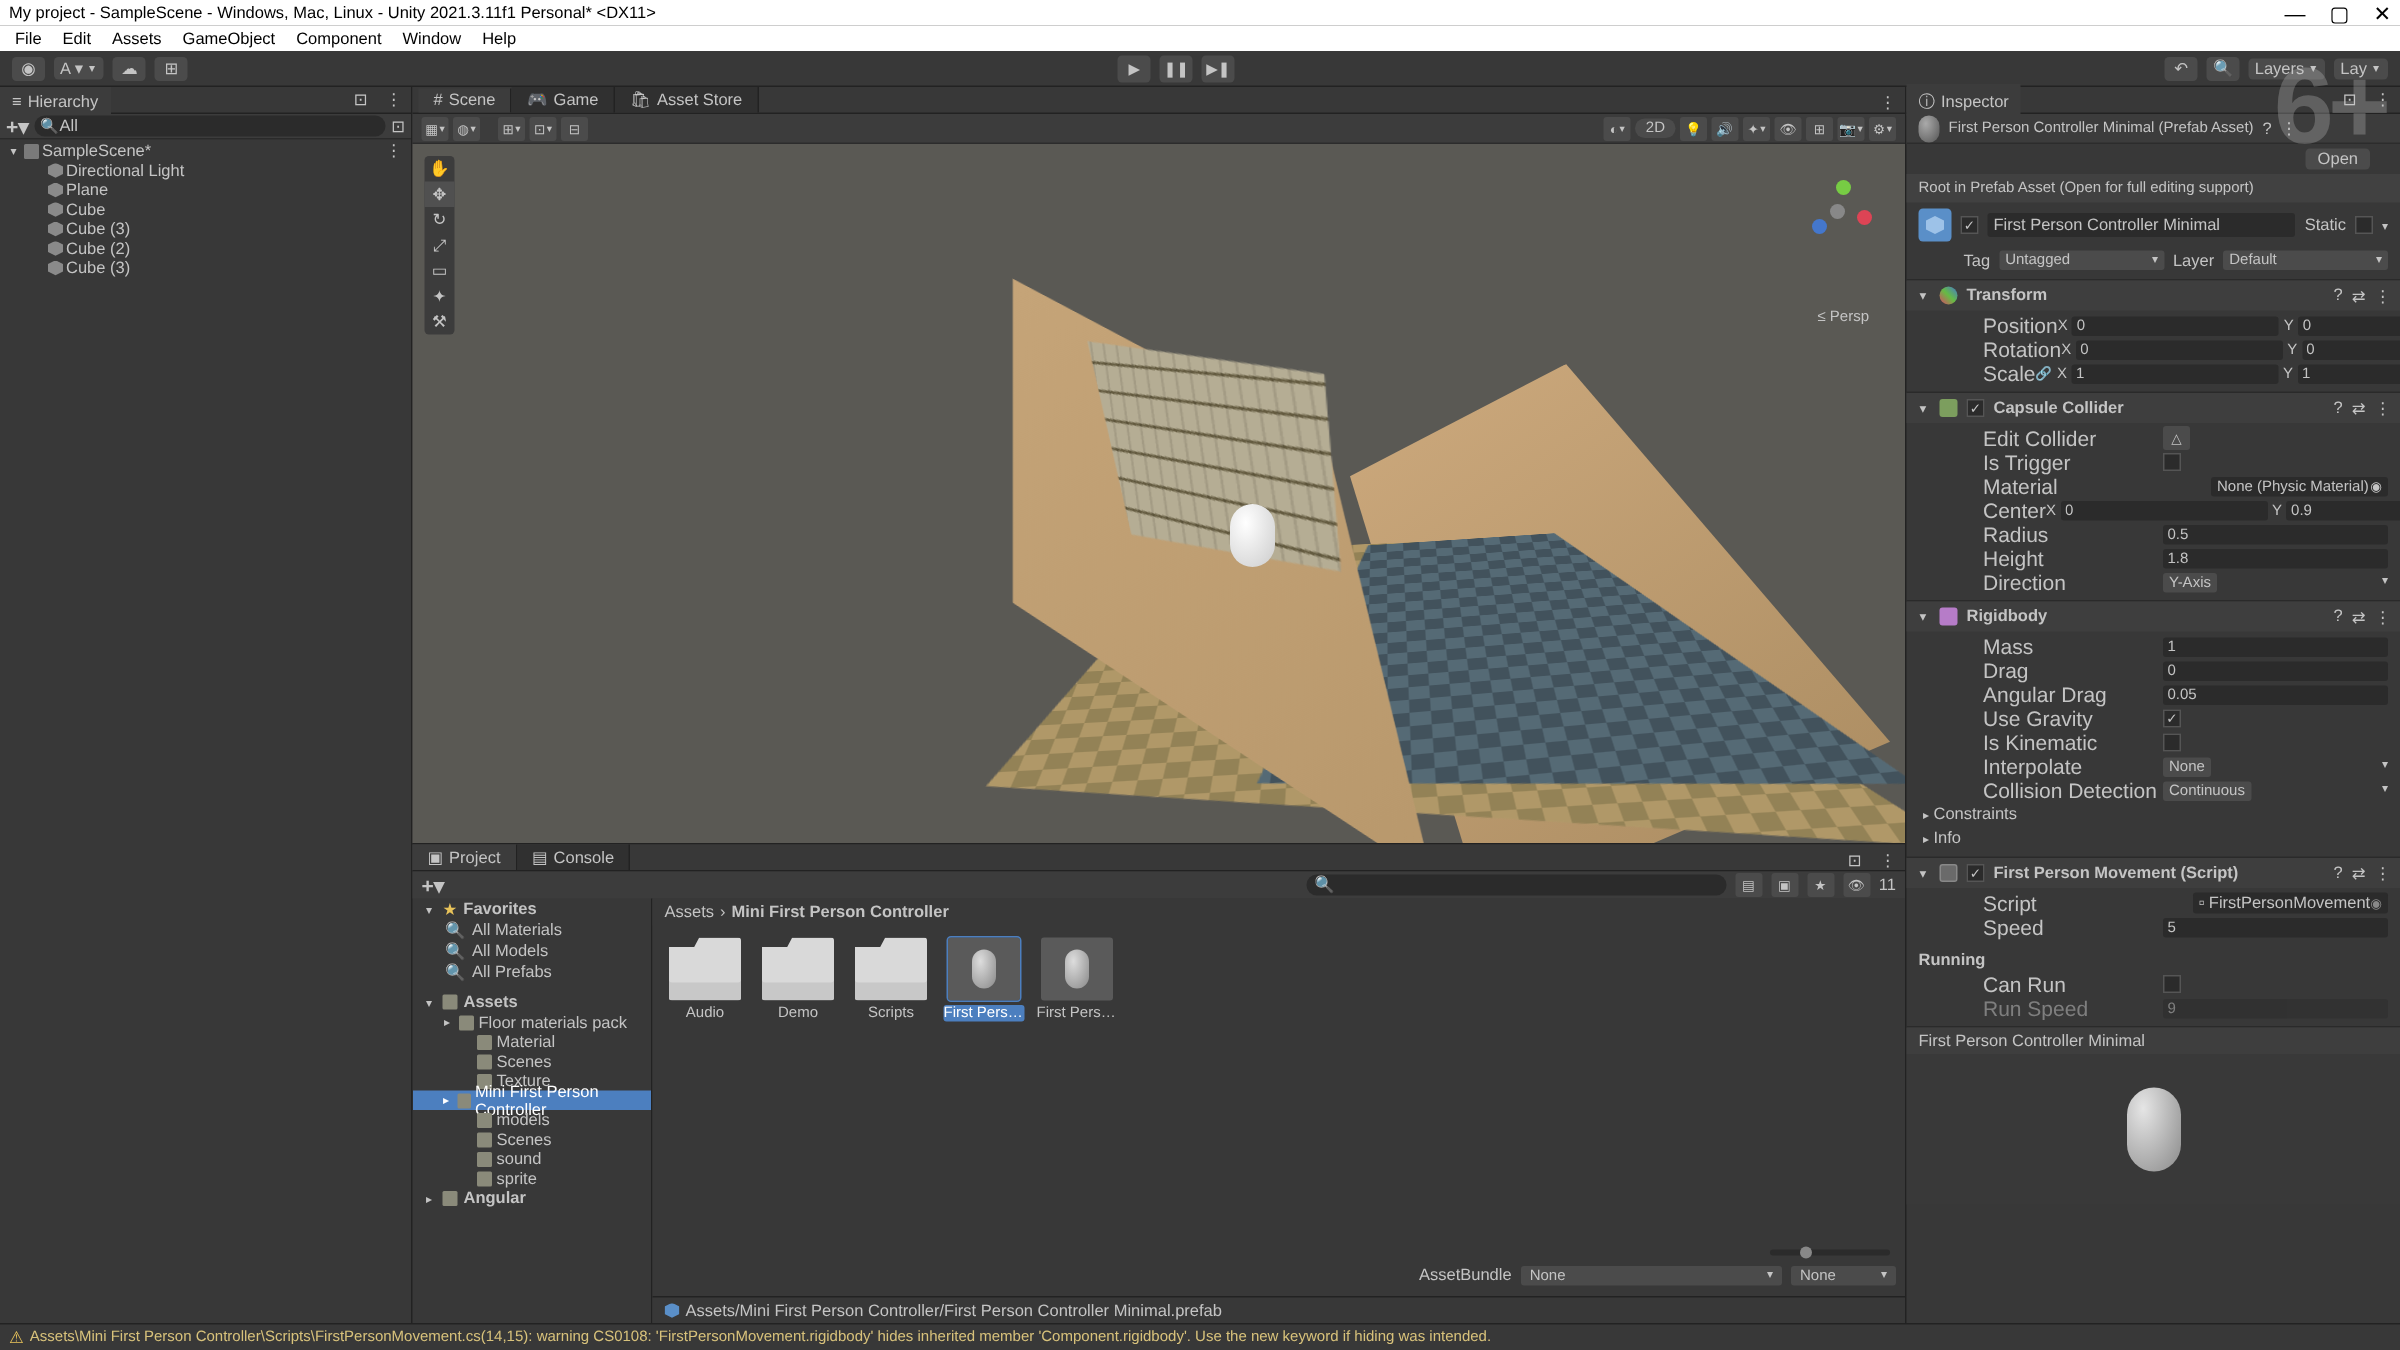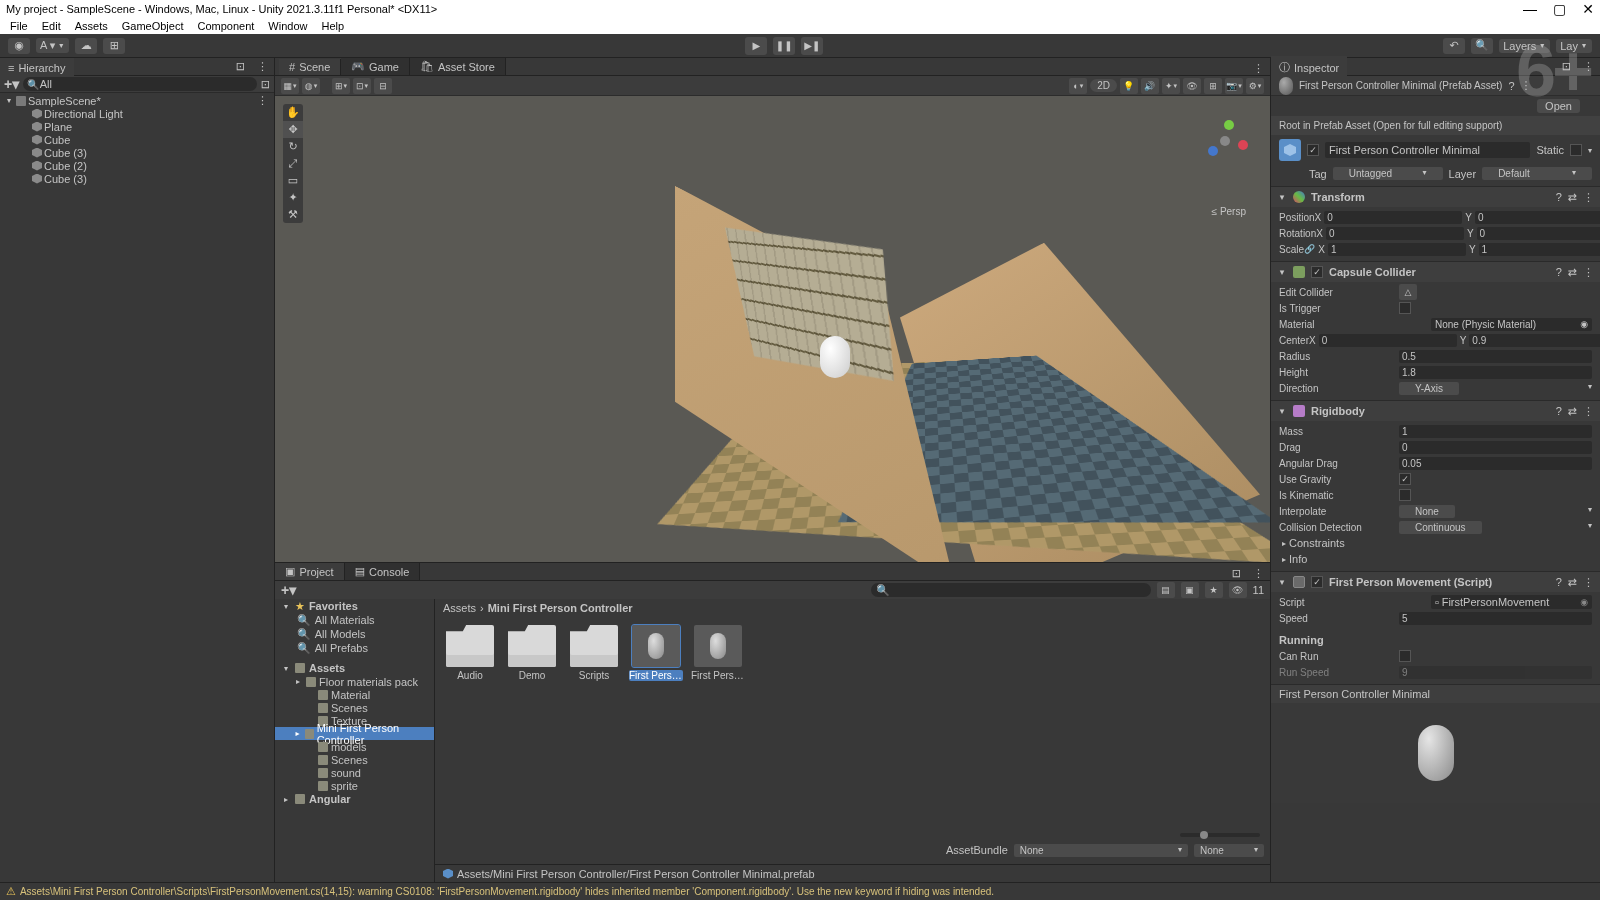--- a/index.html
+++ b/index.html
@@ -78,36 +78,36 @@
 .insp-title{height:20px;display:flex;align-items:center;padding:0 8px;gap:6px;background:#3c3c3c;border-bottom:1px solid #2c2c2c;}
 .insp-capsule-icon{width:14px;height:18px;background:radial-gradient(ellipse at 35% 30%,#aaa,#555);border-radius:7px;}
 .insp-open{margin-left:auto;background:#4b4b4b;border-radius:3px;padding:1px 8px;}
 .insp-notice{background:#414141;padding:4px 8px;font-size:10px;}
 .insp-namebar{display:flex;align-items:center;padding:4px 8px;gap:6px;}
 .insp-cube-i{width:22px;height:22px;background:#5a8fc8;border-radius:3px;display:flex;align-items:center;justify-content:center;}
 .insp-cube-i::after{content:"";width:12px;height:12px;background:#9dc2e8;clip-path:polygon(50% 0,100% 25%,100% 75%,50% 100%,0 75%,0 25%);}
 .insp-name-input{flex:1;background:#2b2b2b;border:none;padding:2px 4px;color:#c4c4c4;border-radius:2px;}
 .insp-check{width:12px;height:12px;background:#2b2b2b;border:1px solid #555;display:inline-flex;align-items:center;justify-content:center;font-size:9px;}
 .insp-check.on::after{content:"✓";}
-.insp-dd{background:#4b4b4b;border-radius:2px;padding:1px 16px;font-size:10px;min-width:70px;}
+.insp-dd{background:#4b4b4b;border-radius:2px;padding:1px 4px;font-size:10px;min-width:70px;}
 .insp-dd::after{content:"▾";float:right;font-size:8px;margin-left:4px;}
 .insp-tagrow{display:flex;align-items:center;padding:2px 8px 6px 38px;gap:6px;}
 .comp{border-top:1px solid #2a2a2a;}
 .comp-head{height:20px;display:flex;align-items:center;padding:0 6px;gap:6px;background:#3e3e3e;}
 .comp-head .fold{font-size:9px;}
 .comp-icon{width:12px;height:12px;}
 .comp-icon.tr{background:linear-gradient(45deg,#d46,#6b4,#47c);border-radius:50%;}
 .comp-icon.cap{background:#7c9e5e;border-radius:2px;}
 .comp-icon.rb{background:#b67cc8;border-radius:2px;}
 .comp-icon.sc{background:#6a6a6a;border-radius:2px;border:1px solid #888;}
 .comp-ctrl{margin-left:auto;display:flex;gap:6px;}
 .comp-ctrl span{font-size:11px;}
 .comp-body{padding:2px 8px 4px 8px;}
 .prop-row{display:flex;align-items:center;height:16px;}
-.prop-label{width:120px;font-size:10px;}
+.prop-label{width:120px;font-size:14px;margin-left:43px;}
 .prop-xyz{flex:1;display:flex;gap:3px;align-items:center;}
 .prop-xyz .lab{font-size:10px;}
 .prop-xyz input,.prop-val{flex:1;background:#2b2b2b;border:none;color:#c4c4c4;padding:1px 3px;font-size:10px;border-radius:2px;min-width:0;}
 .prop-full{flex:1;}
 .prop-full .insp-dd{width:100%;}
 .obj-field{flex:1;background:#2b2b2b;border-radius:2px;padding:1px 4px;font-size:10px;display:flex;align-items:center;margin-left:32px;}
 .obj-field::after{content:"◉";margin-left:auto;font-size:9px;}
 .preview{border-top:1px solid #2a2a2a;}
 .preview-head{background:#3e3e3e;padding:3px 8px;}
 .preview-body{height:100px;background:#393939;display:flex;align-items:center;justify-content:center;}

